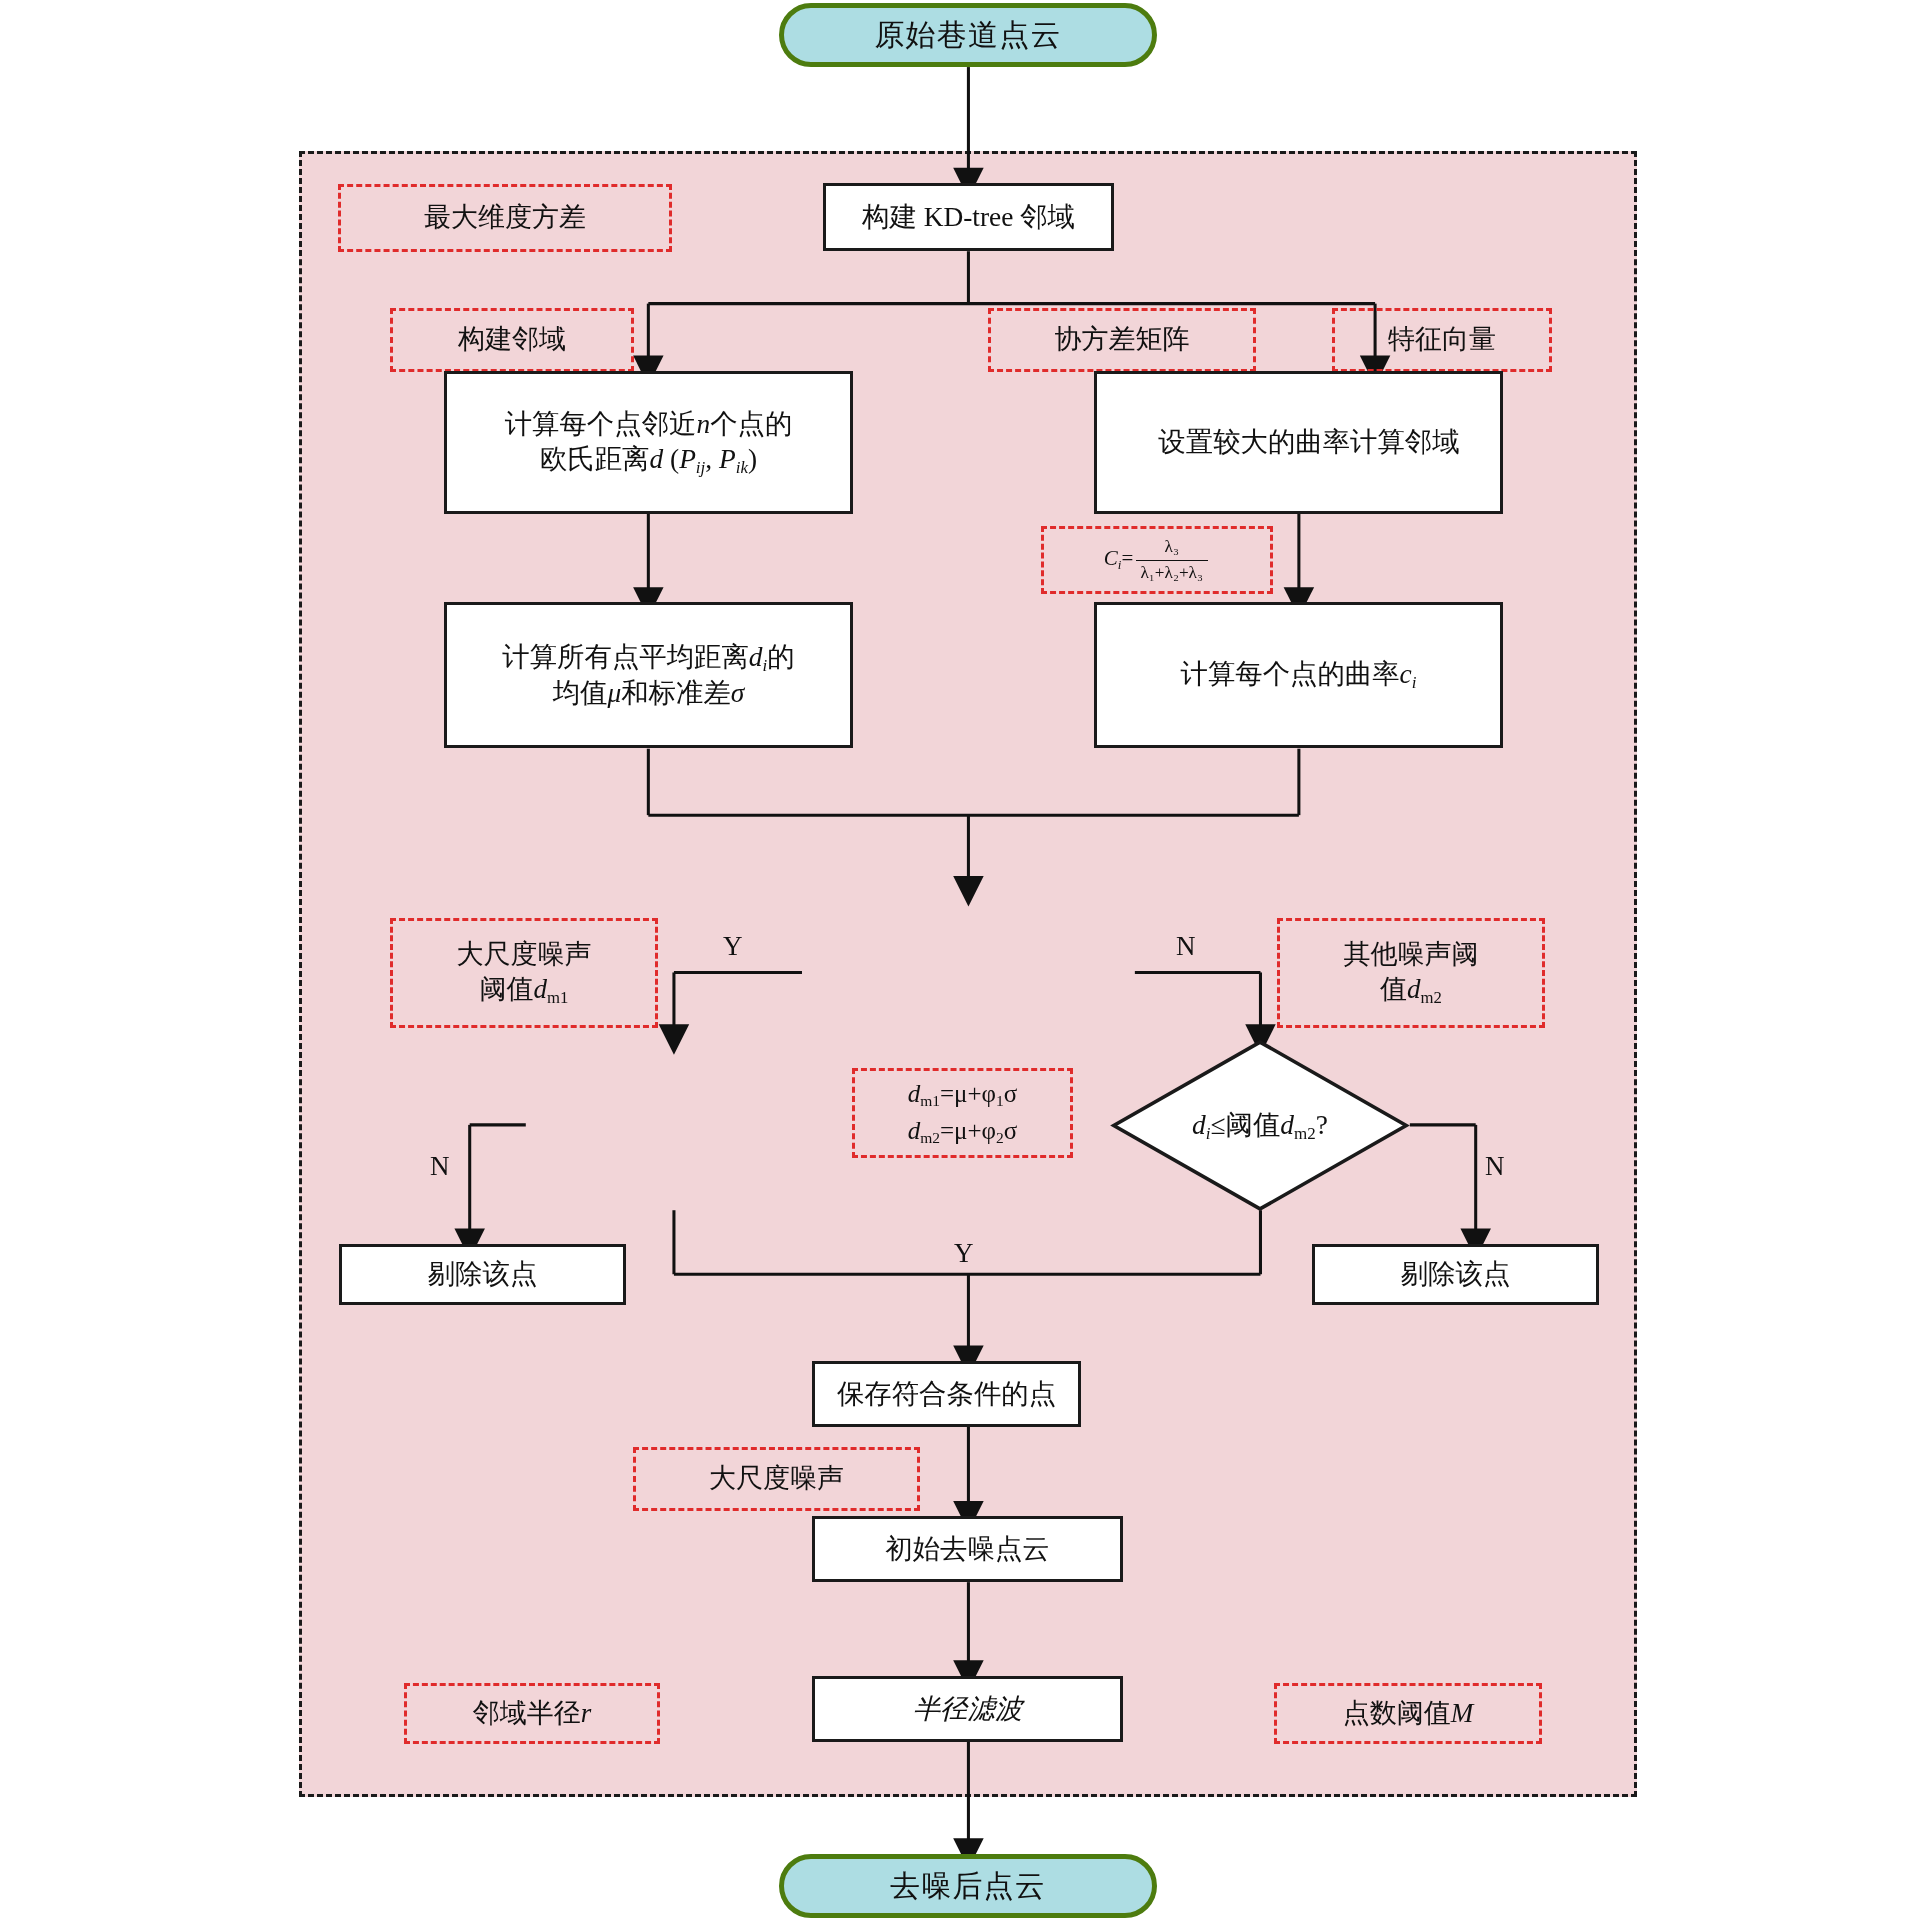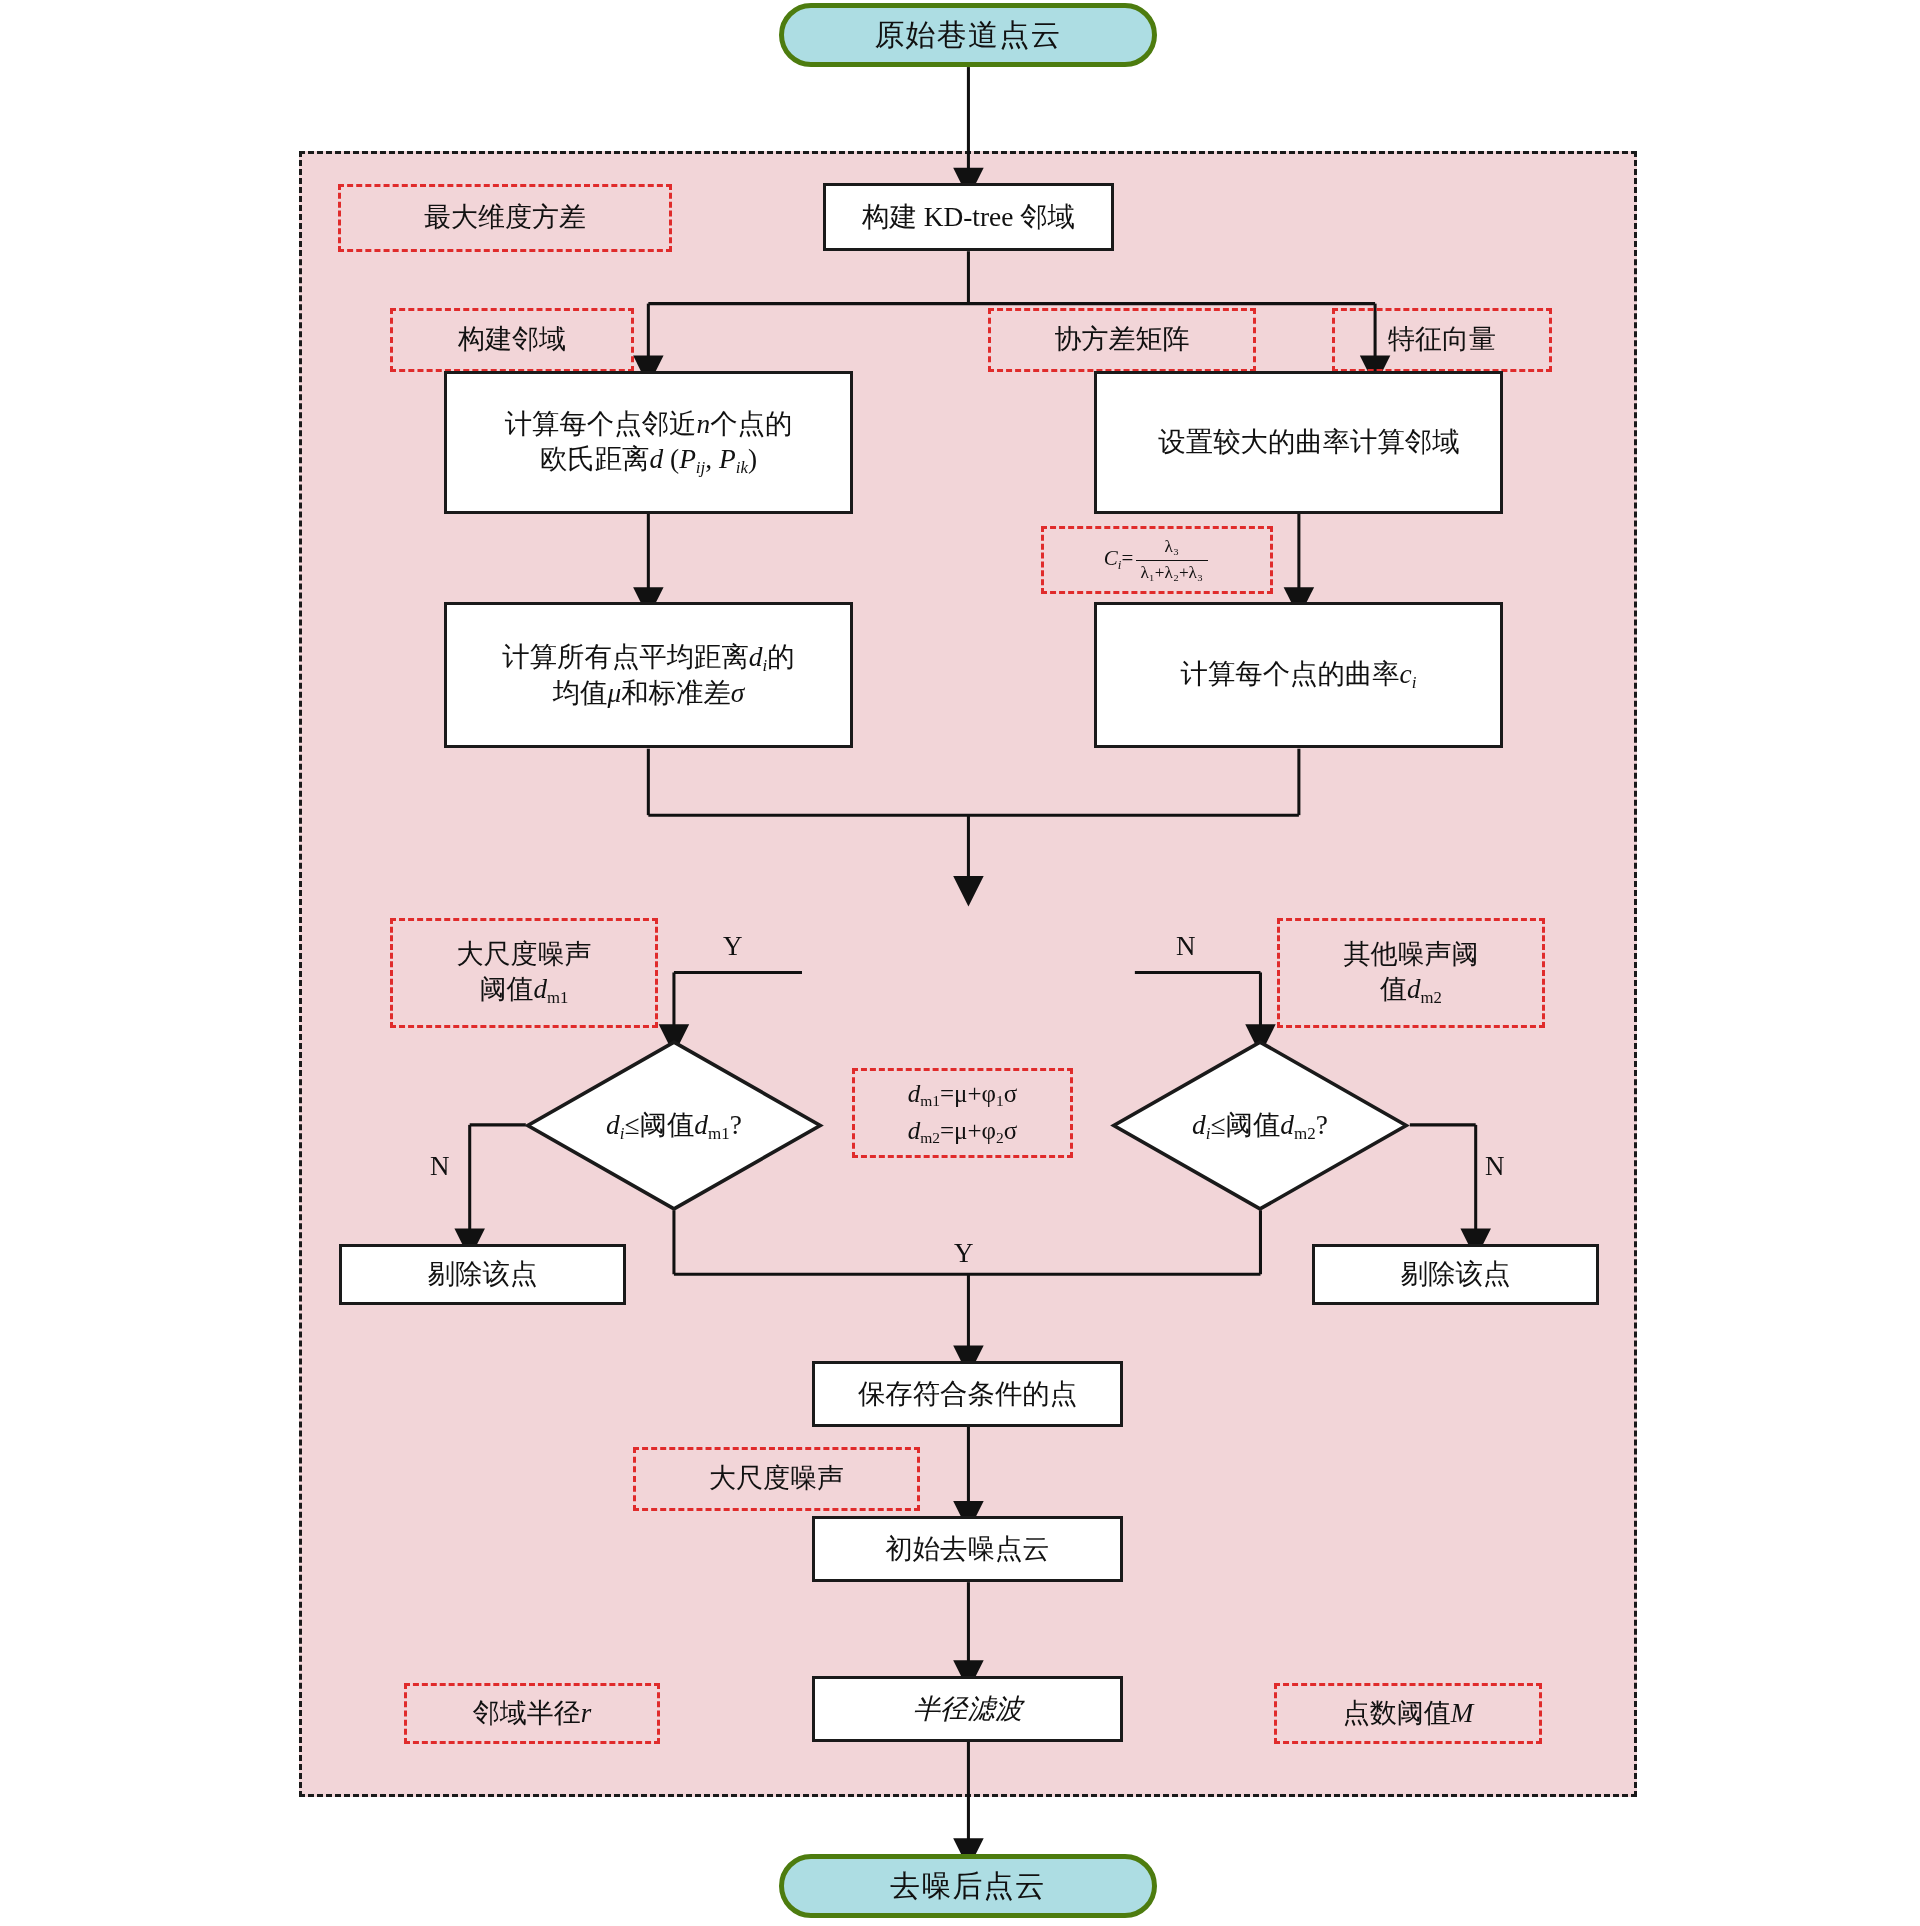--- a/index.html
+++ b/index.html
@@ -258,30 +258,20 @@
       <div>
         <span>值</span><span class="mi">d</span><span class="msub-up">m2</span>
       </div>
     </div>
   </div>
 
 
   <div class="edge-label" style="left:723px; top:931px;">Y</div>
   <div class="edge-label" style="left:1176px; top:931px;">N</div>
 
-  <div class="decision-wrap" style="left:526px; top:1040px; width:296px; height:171px;">
-    <svg width="296" height="171" viewBox="0 0 486 280">
-      <polygon points="243,3 483,140 243,277 3,140" fill="#ffffff" stroke="#1a1a1a" stroke-width="6"></polygon>
-    </svg>
-    <div class="decision-label">
-      <span>
-        <span class="mi">d</span><span class="msub">i</span><span>≤阈值</span><span class="mi">d</span><span class="msub-up">m1</span>?
-      </span>
-    </div>
-  </div>
 
   <div class="annot" style="left:852px; top:1068px; width:221px; height:90px; font-size:25px;">
     <div class="formula-2line">
       <div>
         <span class="mi">d</span><span class="msub-up">m1</span><span>=μ+φ</span><span class="msub-up">1</span><span>σ</span>
       </div>
       <div>
         <span class="mi">d</span><span class="msub-up">m2</span><span>=μ+φ</span><span class="msub-up">2</span><span>σ</span>
       </div>
     </div>
@@ -303,21 +293,21 @@
   <div class="edge-label" style="left:954px; top:1238px;">Y</div>
 
   <div class="node process" style="left:339px; top:1244px; width:287px; height:61px;">
     <span>剔除该点</span>
   </div>
 
   <div class="node process" style="left:1312px; top:1244px; width:287px; height:61px;">
     <span>剔除该点</span>
   </div>
 
-  <div class="node process" style="left:812px; top:1361px; width:311px; height:66px;">
+  <div class="node process" style="left:812px; top:1361px; width:269px; height:66px;">
     <span>保存符合条件的点</span>
   </div>
 
   <div class="annot" style="left:633px; top:1447px; width:287px; height:64px;">
     <span>大尺度噪声</span>
   </div>
 
   <div class="node process" style="left:812px; top:1516px; width:311px; height:66px;">
     <span>初始去噪点云</span>
   </div>

